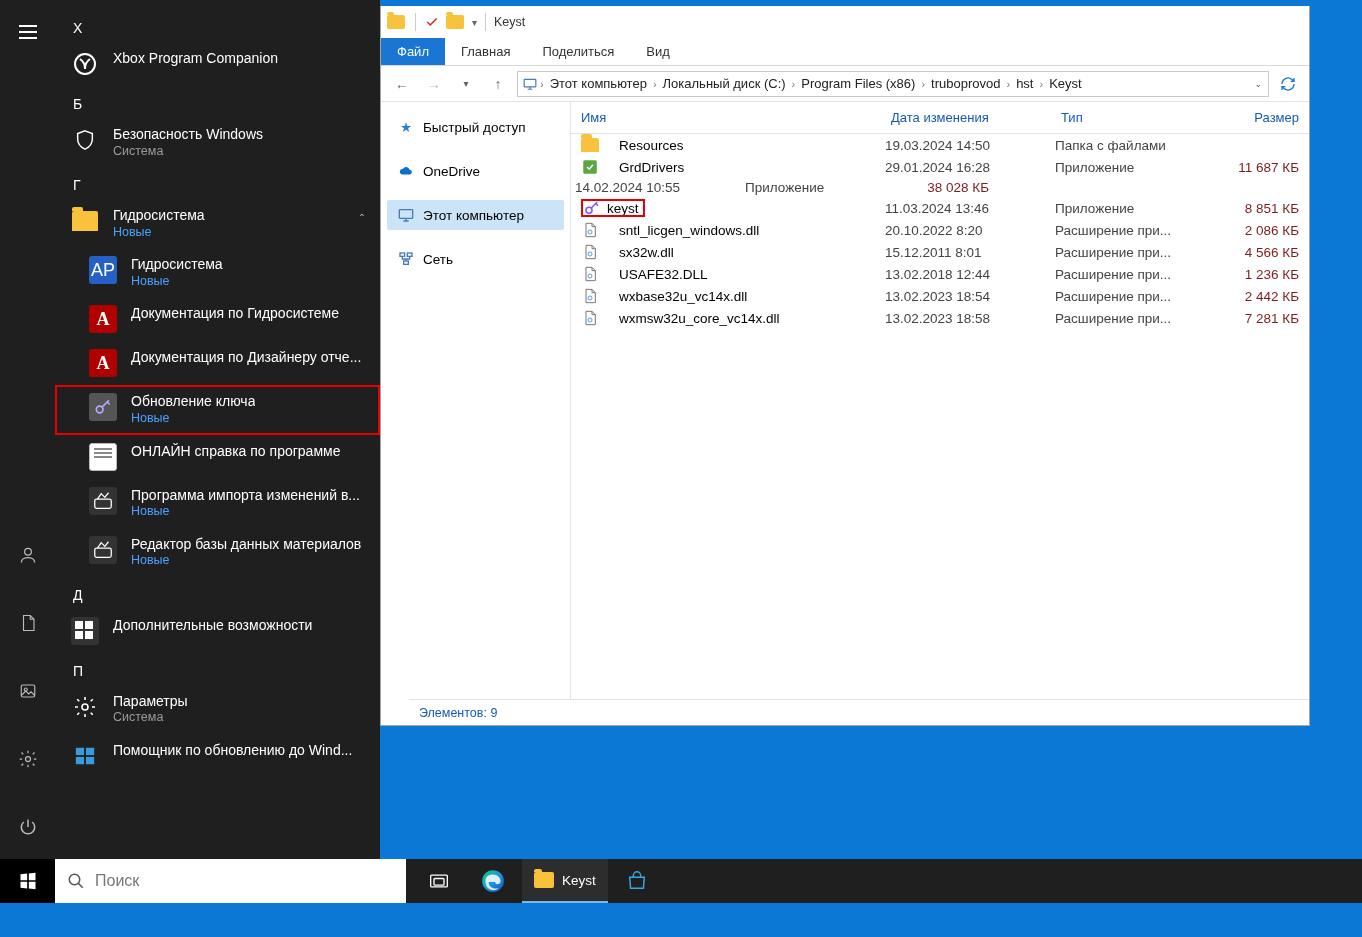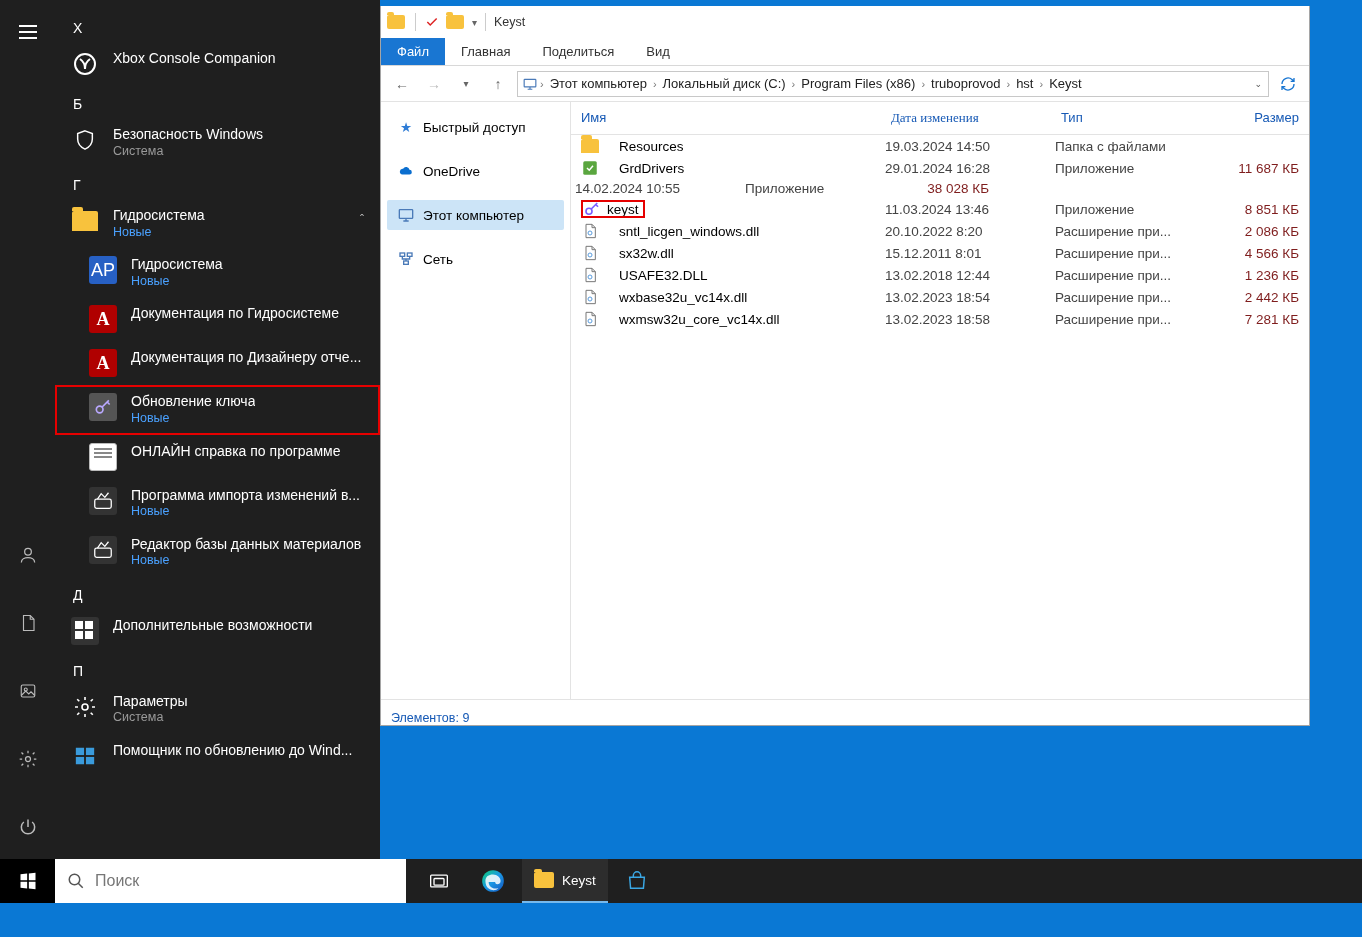--- a/index.html
+++ b/index.html
@@ -94,30 +94,30 @@
     .ex-body { flex:1; display:flex; overflow:hidden; }
     .ex-tree { width:200px; border-right:1px solid #e3e3e3; padding:10px 6px; font-size:13.5px; }
     .tree-item { display:flex; align-items:center; gap:8px; padding:6px 10px; cursor:pointer; border-radius:2px; }
     .tree-item.sel { background:#cce4f7; }
     .ti-icon { width:18px; height:18px; display:flex; align-items:center; justify-content:center; }
     .ti-star { color:#2e7cd6; } .ti-onedrive{ color:#0a6ecf; } .ti-net{ color:#2e7cd6; }
 
     .ex-files { flex:1; display:flex; flex-direction:column; }
     .fh { display:flex; border-bottom:1px solid #e3e3e3; padding:6px 4px; font-size:13px; color:#1659b5; }
     .fh > div { padding:2px 6px; cursor:pointer; }
-    .col-name{ flex:0 0 310px; } .col-date{ flex:0 0 170px;font-family:Liberation Serif, serif; } .col-type{ flex:0 0 160px; } .col-size{ flex:0 0 90px; text-align:right; }
+    .col-name{ flex:0 0 310px; } .col-date{ flex:0 0 170px; } .col-type{ flex:0 0 160px; } .col-size{ flex:0 0 90px; text-align:right; }
     .frow { display:flex; align-items:center; font-size:13.5px; padding:2px 4px; cursor:pointer; }
     .frow .fname { display:flex; align-items:center; gap:20px; flex:0 0 310px; padding-left:6px; }
     .frow .ficon{ width:18px; height:18px; display:flex; align-items:center; justify-content:center; flex-shrink:0; }
     .frow .fdate{ flex:0 0 170px; color:#444; }
     .frow .ftype{ flex:0 0 160px; color:#444; white-space:nowrap; overflow:hidden; text-overflow:ellipsis; }
     .frow .fsize{ flex:0 0 90px; color:#7f1d1d; text-align:right; padding-right:6px; white-space:nowrap; }
     .nameonly { display:inline-block; }
 
-    .ex-status { height:26px; border-top:1px solid #e3e3e3; display:flex; align-items:flex-end; padding:0 10px; font-size:12.5px; color:#1659b5; }
+    .ex-status { height:26px; border-top:1px solid #e3e3e3; display:flex; align-items:center; padding:0 10px; font-size:12.5px; color:#1659b5;margin-left:28px; }
 
     
     .taskbar {
       position:absolute; left:406px; top:859px; right:0; height:44px;
       background:#1f1f1f; display:flex; align-items:center; padding:0 8px; gap:4px;
     }
     .tb-btn { width:50px; height:44px; display:flex; align-items:center; justify-content:center; cursor:pointer; }
     .tb-task { display:flex; align-items:center; gap:8px; padding:0 12px; height:44px; color:#fff; font-size:13.5px; cursor:pointer; border-bottom:2px solid #76b9ed; background:#2d2d2d; }
     .tb-folder-icon{ width:20px; height:16px; background:#f8c23d; border-radius:2px; position:relative;}
     .tb-folder-icon::before{ content:""; position:absolute; top:-3px; left:0; width:8px; height:3px; background:#f8c23d; border-radius:2px 2px 0 0;}
@@ -172,21 +172,21 @@
   <div class="sm-list">
     <div class="sm-letter">X</div>
     <div class="sm-item">
       <span class="icon">
         <svg width="24" height="24" viewBox="0 0 24 24" fill="#fff">
             <circle cx="12" cy="12" r="10" fill="none" stroke="#fff" stroke-width="2"></circle>
             <path d="M7 7c3 2 5 5 5 10M17 7c-3 2-5 5-5 10" stroke="#fff" stroke-width="2" fill="none"></path>
           </svg>
       </span>
       <span class="txt">
-          <span class="name">Xbox Console Companion</span>
+          <span class="name">Xbox Program Companion</span>
         </span>
     </div>
 
     <div class="sm-letter">Б</div>
     <div class="sm-item">
       <span class="icon">
         <svg width="22" height="22" viewBox="0 0 24 24" fill="none" stroke="#fff" stroke-width="1.6">
             <path d="M12 2l8 3v6c0 5-3.5 9-8 11-4.5-2-8-6-8-11V5l8-3z"></path>
           </svg>
       </span>

